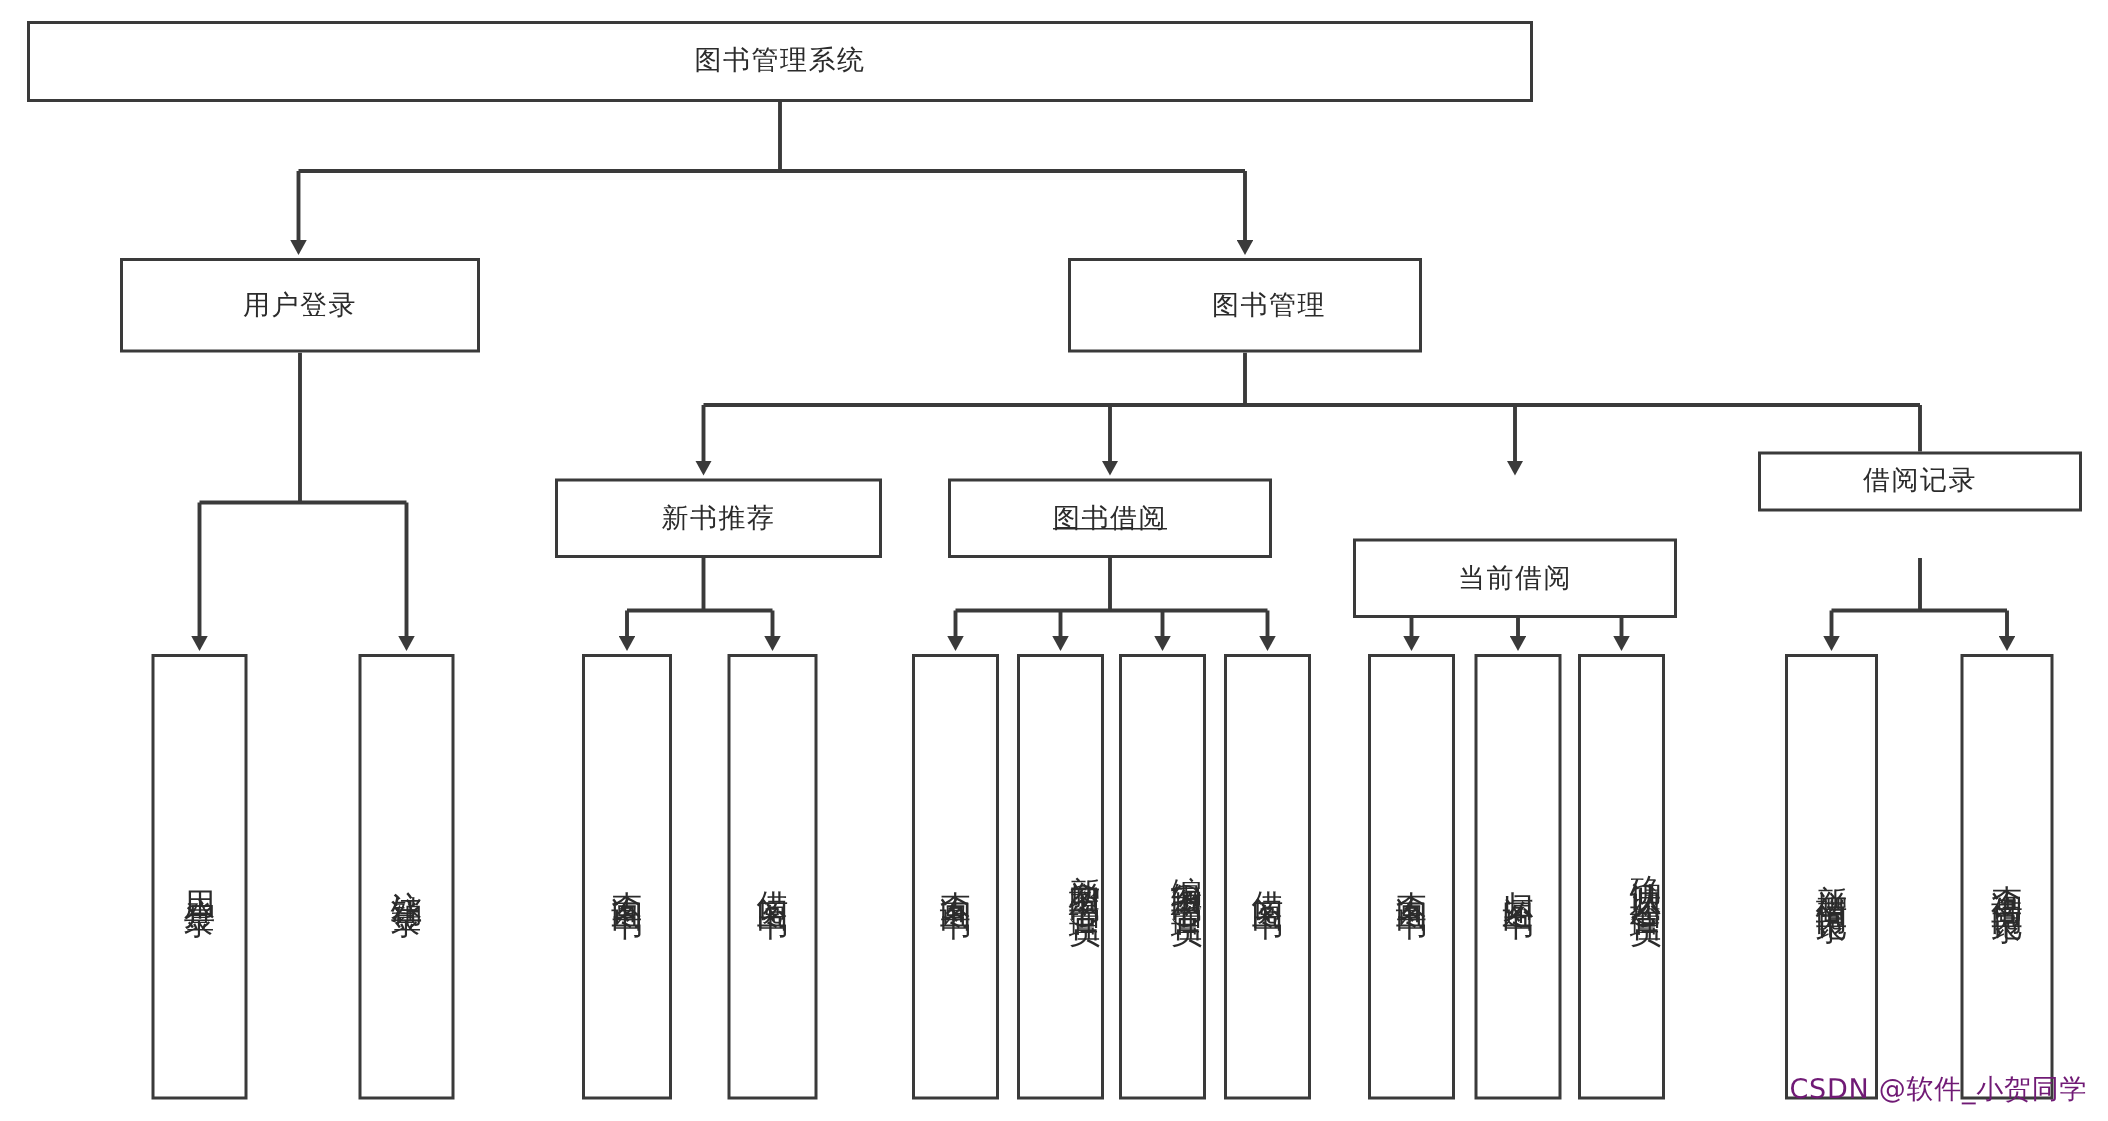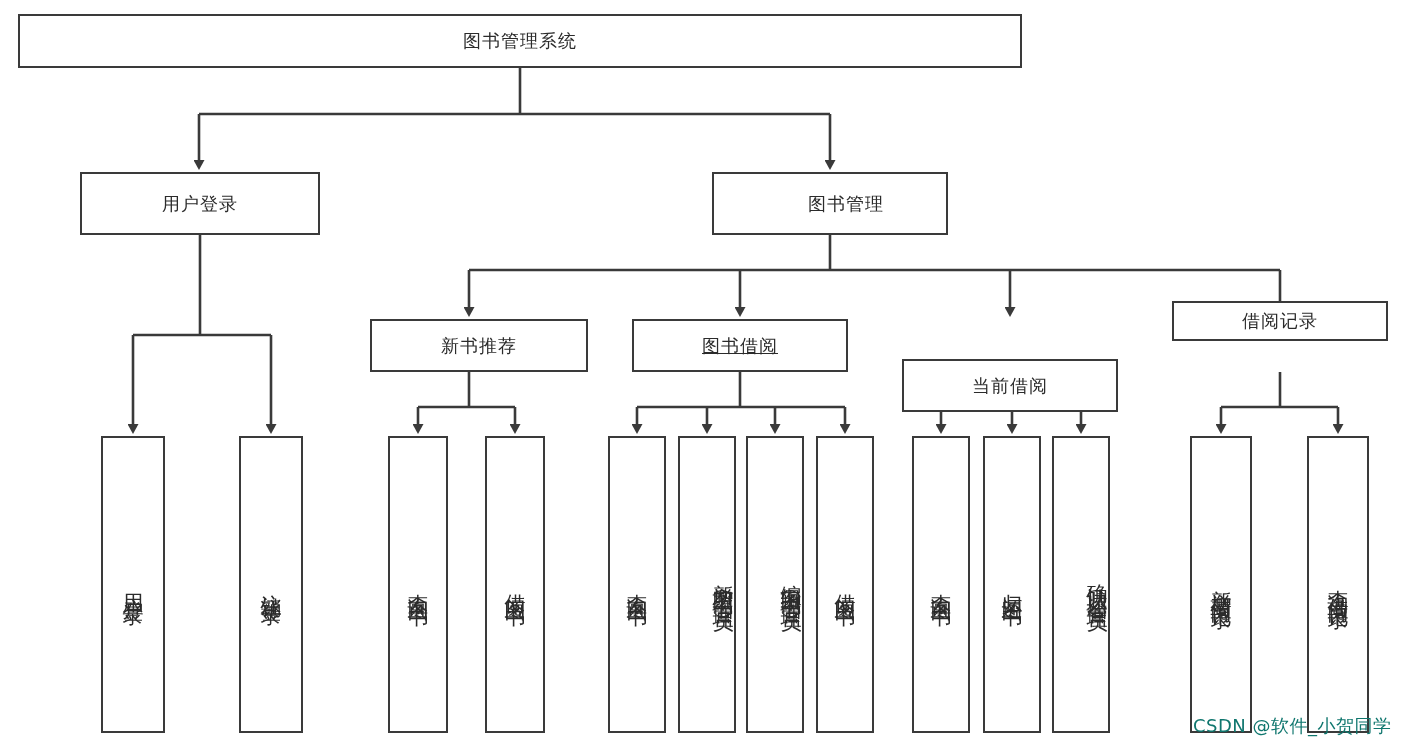--- a/index.html
+++ b/index.html
@@ -49,21 +49,21 @@
     white-space:nowrap;
   }
   .node.vert.centered{
     align-items:center;
   }
   .watermark{
     position:absolute;
     left:1193px;
     top:714px;
     font-size:18px;
-    color:#0f766e;
+    color:#701a75;
     letter-spacing:0.5px;
     white-space:nowrap;
     user-select:none;
   }
 </style>
 </head>
 <body>
 
 <div id="canvas">
 

